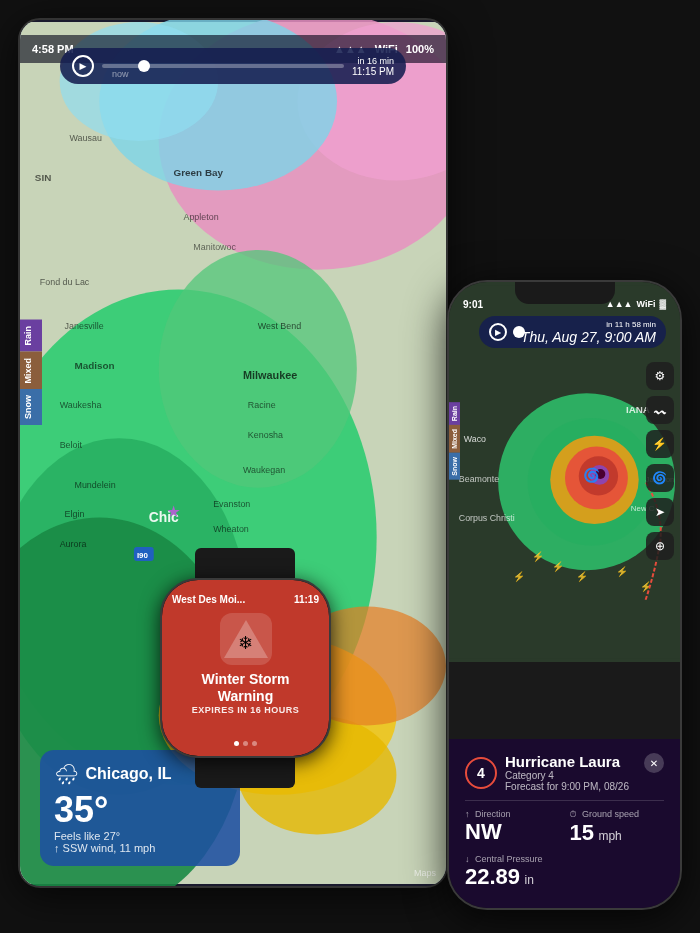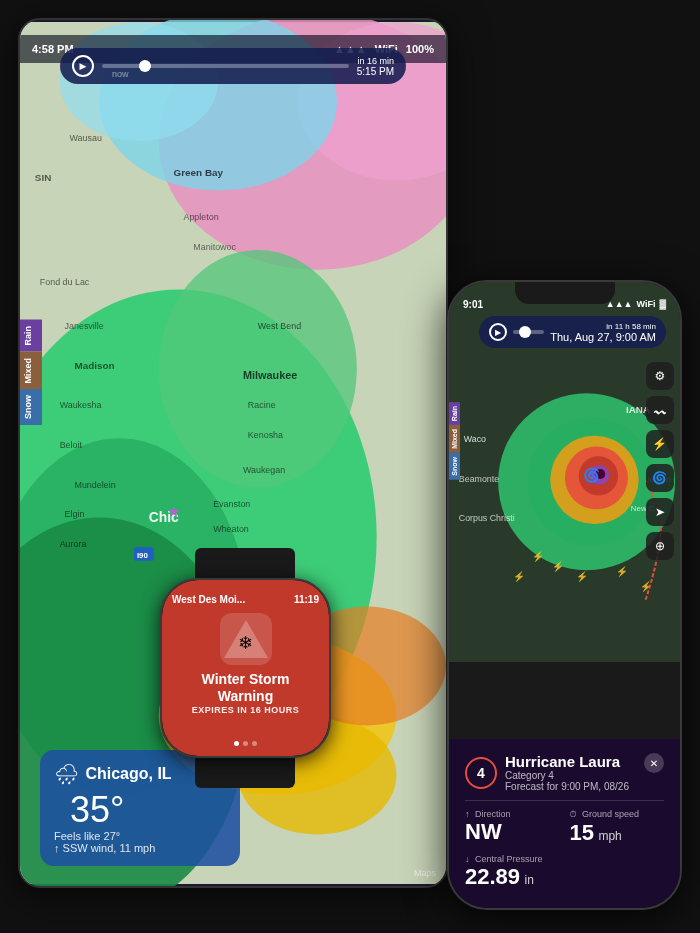--- a/index.html
+++ b/index.html
@@ -134,23 +134,22 @@
       color: white;
     }
 
     .weather-card-city {
       font-size: 16px;
       font-weight: 700;
     }
 
     .weather-card-temp {
       font-size: 36px;
-      font-weight: 400;
+      font-weight: 700;
       line-height: 1.1;
-      margin-left: 16px;
     }
 
     .weather-card-details {
       font-size: 11px;
       color: rgba(255,255,255,0.85);
     }
 
     
     .maps-attr {
       position: absolute;
@@ -554,21 +553,21 @@
     </div>
   </div>
 
   <div class="tablet-playbar">
     <div class="play-btn">▶</div>
     <div class="progress-track">
       <div class="progress-thumb"></div>
     </div>
     <div style="display:flex;flex-direction:column;align-items:flex-end;">
       <span class="time-label" style="font-size:9px;">in 16 min</span>
-      <span class="time-label">5:15 PM</span>
+      <span class="time-label">11:15 PM</span>
     </div>
     <span style="color:rgba(255,255,255,0.5);font-size:9px;position:absolute;left:52px;bottom:5px;">now</span>
   </div>
 
   <div class="side-legend">
     <div class="legend-item legend-rain">Rain</div>
     <div class="legend-item legend-mixed">Mixed</div>
     <div class="legend-item legend-snow">Snow</div>
   </div>
 
@@ -662,21 +661,21 @@
       </svg>
     </div>
 
     <div class="phone-playbar">
       <div class="play-btn" style="width:18px;height:18px;font-size:8px;">▶</div>
       <div class="progress-track" style="position:relative;">
         <div class="progress-thumb" style="left:20%;"></div>
       </div>
       <div style="display:flex;flex-direction:column;align-items:flex-end;">
         <span style="color:white;font-size:8px;">in 11 h 58 min</span>
-        <span style="color:white;font-size:11px;">Thu, Aug 27, 9:00 AM</span>
+        <span style="color:white;font-size:14px;font-style:italic;">Thu, Aug 27, 9:00 AM</span>
       </div>
     </div>
 
     <div class="phone-side-legend">
       <div class="legend-item legend-rain" style="font-size:7px;padding:4px 2px;">Rain</div>
       <div class="legend-item legend-mixed" style="font-size:7px;padding:4px 2px;">Mixed</div>
       <div class="legend-item legend-snow" style="font-size:7px;padding:4px 2px;">Snow</div>
     </div>
 
     <div class="phone-toolbar">

